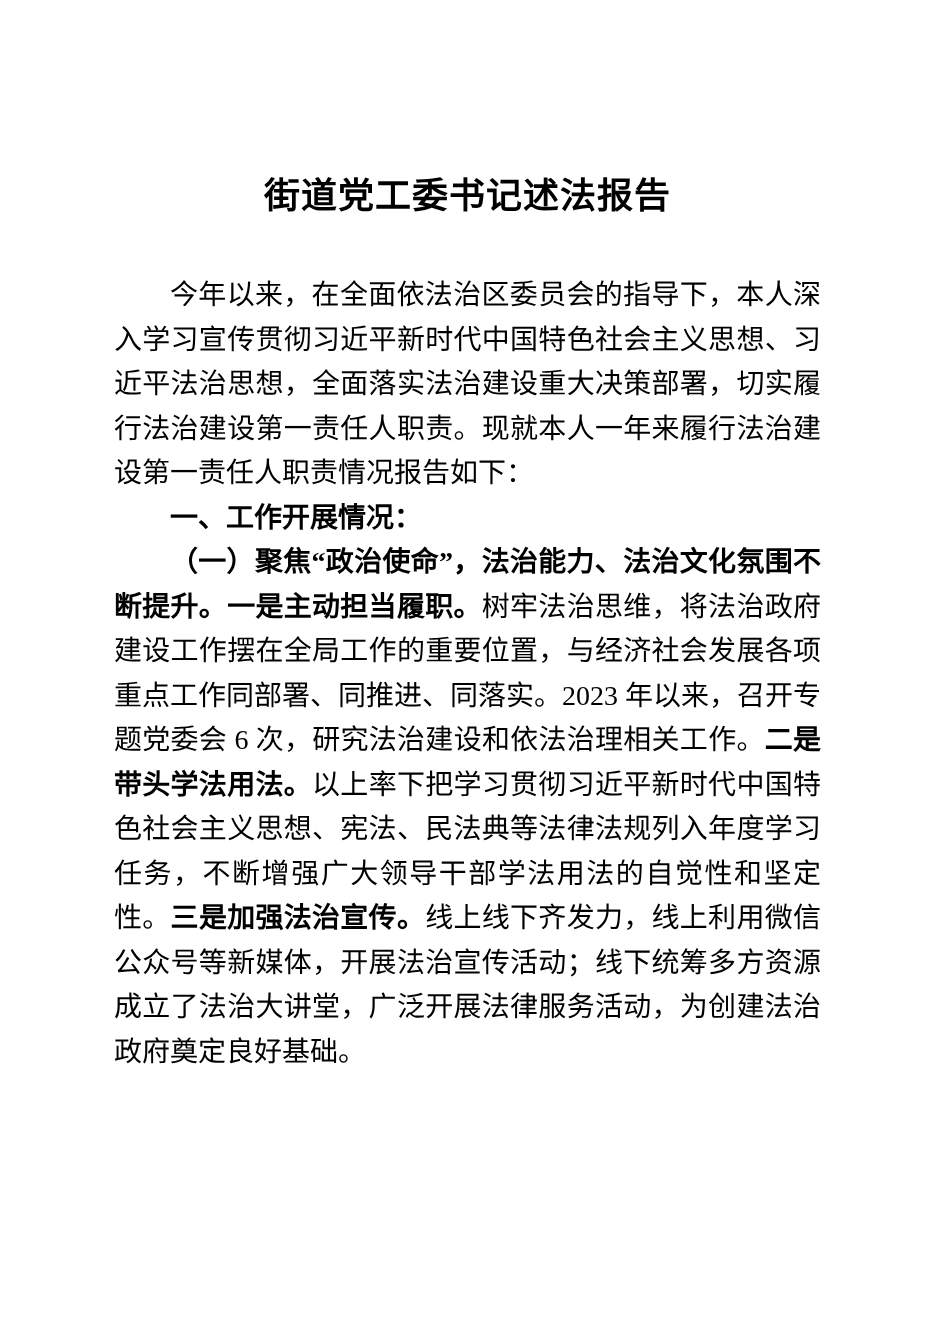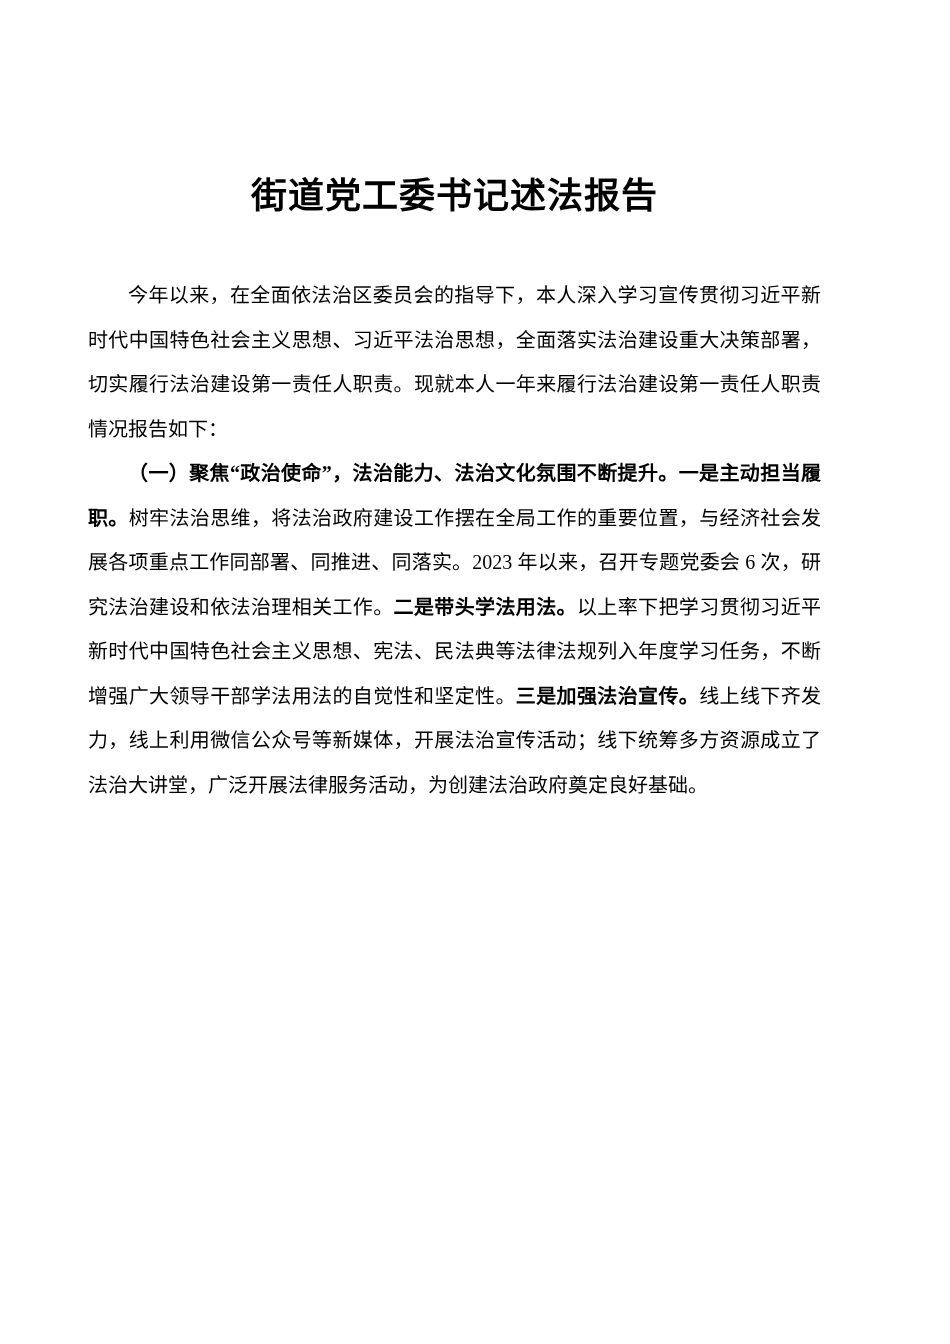--- a/index.html
+++ b/index.html
@@ -6,36 +6,36 @@
     margin: 0;
     padding: 0;
     background: #ffffff;
   }
   .page {
     position: relative;
     width: 950px;
     height: 1344px;
     background: #ffffff;
     box-sizing: border-box;
-    padding: 166px 129px 0 88px;
+    padding: 166px 129px 0 114px;
     overflow: hidden;
     color: #000000;
     font-family: "Liberation Serif", serif;
   }
   .doc-title {
     margin: 0 0 47px 0;
     text-align: center;
     font-size: 36px;
     line-height: 60px;
     font-weight: bold;
     letter-spacing: 1px;
     font-family: "Liberation Serif", serif;
   }
   .doc-body {
-    font-size: 20px;
+    font-size: 28px;
     line-height: 44.5px;
     text-align: justify;
     text-justify: inter-ideograph;
   }
   .doc-body p {
     margin: 0;
     padding: 0;
     text-indent: 2em;
   }
   .doc-body p.heading {
@@ -60,15 +60,16 @@
     font-family: "Liberation Sans", sans-serif;
   }
 </style>
 </head>
 <body>
 
 <div class="page">
   <h1 class="doc-title">街道党工委书记述法报告</h1>
   <div class="doc-body">
       <p class="body"><span class="seg-regular">今年以来，在全面依法治区委员会的指导下，本人深入学习宣传贯彻习近平新时代中国特色社会主义思想、习近平法治思想，全面落实法治建设重大决策部署，切实履行法治建设第一责任人职责。现就本人一年来履行法治建设第一责任人职责情况报告如下：</span></p>
+      <p class="heading"><span class="seg-heading">一、工作开展情况：</span></p>
       <p class="body"><span class="seg-lead">（一）聚焦“政治使命”，法治能力、法治文化氛围不断提升。</span><span class="seg-emphasis">一是主动担当履职。</span><span class="seg-regular">树牢法治思维，将法治政府建设工作摆在全局工作的重要位置，与经济社会发展各项重点工作同部署、同推进、同落实。2023 年以来，召开专题党委会 6 次，研究法治建设和依法治理相关工作。</span><span class="seg-emphasis">二是带头学法用法。</span><span class="seg-regular">以上率下把学习贯彻习近平新时代中国特色社会主义思想、宪法、民法典等法律法规列入年度学习任务，不断增强广大领导干部学法用法的自觉性和坚定性。</span><span class="seg-emphasis">三是加强法治宣传。</span><span class="seg-regular">线上线下齐发力，线上利用微信公众号等新媒体，开展法治宣传活动；线下统筹多方资源成立了法治大讲堂，广泛开展法律服务活动，为创建法治政府奠定良好基础。</span></p>
     </div>
 </div>
 
 </body></html>

